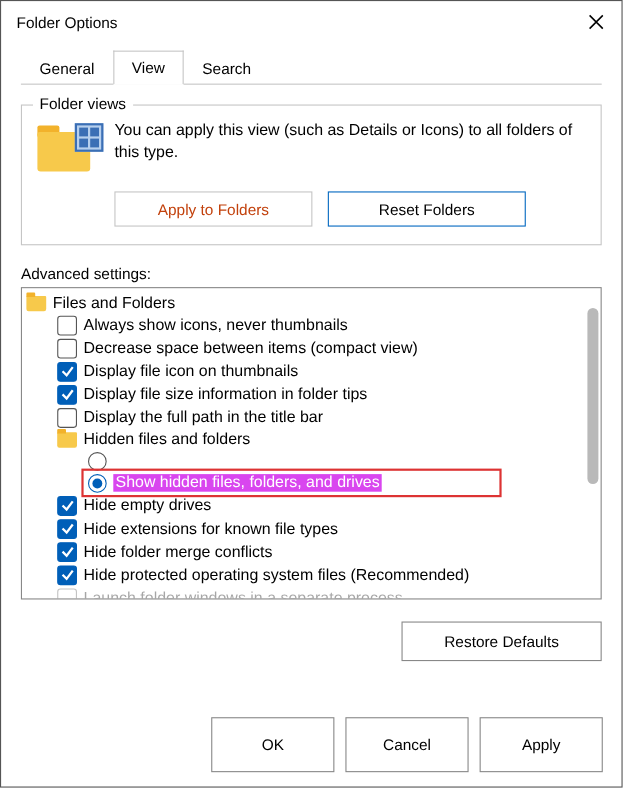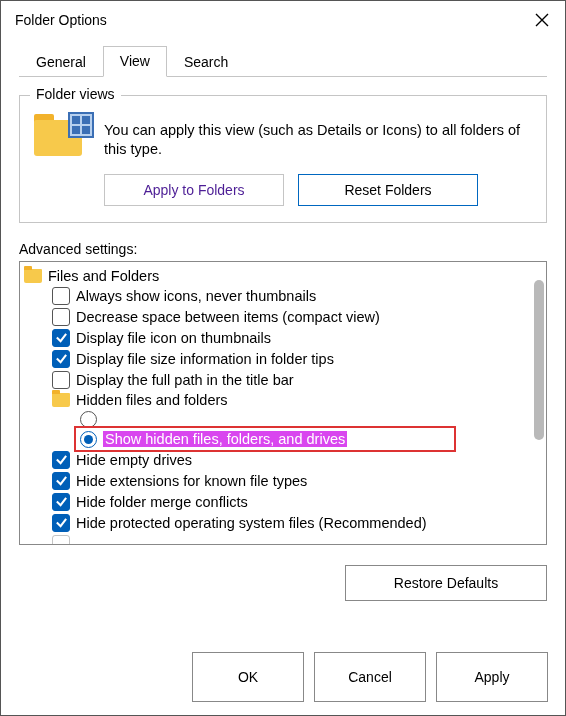--- a/index.html
+++ b/index.html
@@ -66,21 +66,21 @@
     position: absolute;
     top: -10px;
     left: 10px;
     background: #fff;
     padding: 0 6px;
     font-size: 14px;
   }
   .folderviews-row {
     display: flex;
     gap: 14px;
-    align-items: flex-end;
+    align-items: flex-start;
   }
   .folder-icon {
     flex: none;
     width: 56px;
     height: 46px;
     position: relative;
     margin-top: 4px;
   }
   .folder-back {
     position: absolute; left: 0; top: 6px; width: 48px; height: 36px;
@@ -107,21 +107,21 @@
   }
   .btn {
     font-size: 14px;
     padding: 7px 0;
     border: 1px solid #888;
     background: #fff;
     cursor: pointer;
     text-align: center;
   }
   .btn.wide { width: 180px; }
-  .btn.disabled { color: #4c1d95; border-color: #c5c5c5; cursor: default; }
+  .btn.disabled { color: #c2410c; border-color: #c5c5c5; cursor: default; }
   .btn.focus { border: 1.5px solid #0067c0; }
   .adv-label { margin-top: 18px; font-size: 14px; }
   .treewrap {
     border: 1px solid #888;
     margin-top: 4px;
     height: 284px;
     overflow: hidden;
     position: relative;
   }
   .tree {
@@ -178,21 +178,21 @@
     pointer-events: none;
   }
   .seltext {
     background: #d946ef; color: #fff; padding: 0 2px;
   }
   .restore-row {
     display: flex;
     justify-content: flex-end;
     margin-top: 20px;
   }
-  .restore-row .btn { width: 202px; padding: 9px 0; }
+  .restore-row .btn { width: 182px; padding: 9px 0; }
   .footer {
     display: flex;
     gap: 10px;
     justify-content: flex-end;
     padding: 0 18px;
     position: absolute;
     bottom: 14px;
     right: 0;
   }
   .footer .btn { width: 112px; padding: 16px 0; }
@@ -316,20 +316,21 @@
       <div class="node ind1">
         <span class="chk checked">
             <svg viewBox="0 0 14 14">
               <path d="M2 7 L6 11 L12 3" stroke="#fff" stroke-width="2.2" fill="none"></path>
             </svg>
           </span>
         <span>Hide protected operating system files (Recommended)</span>
       </div>
       <div class="node ind1" style="opacity:.35">
         <span class="chk"></span>
+        <span>Launch folder windows in a separate process</span>
       </div>
     </div>
   </div>
 
   <div class="restore-row">
     <div class="btn">Restore Defaults</div>
   </div>
 </div>
 
 <div class="footer">

